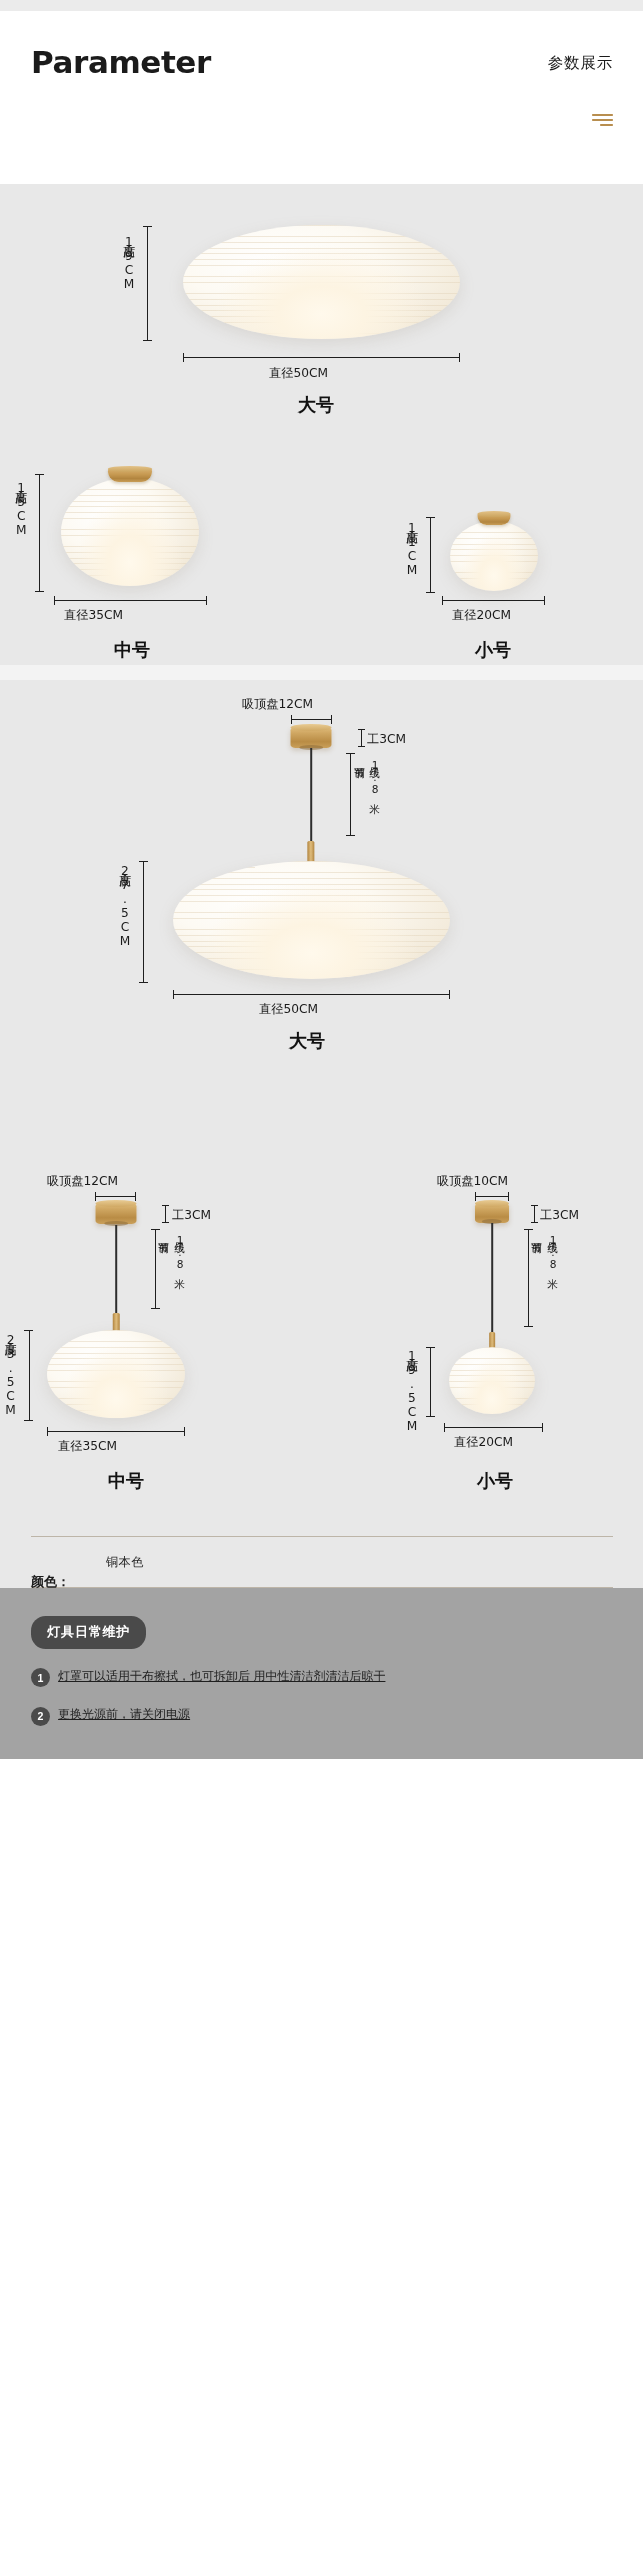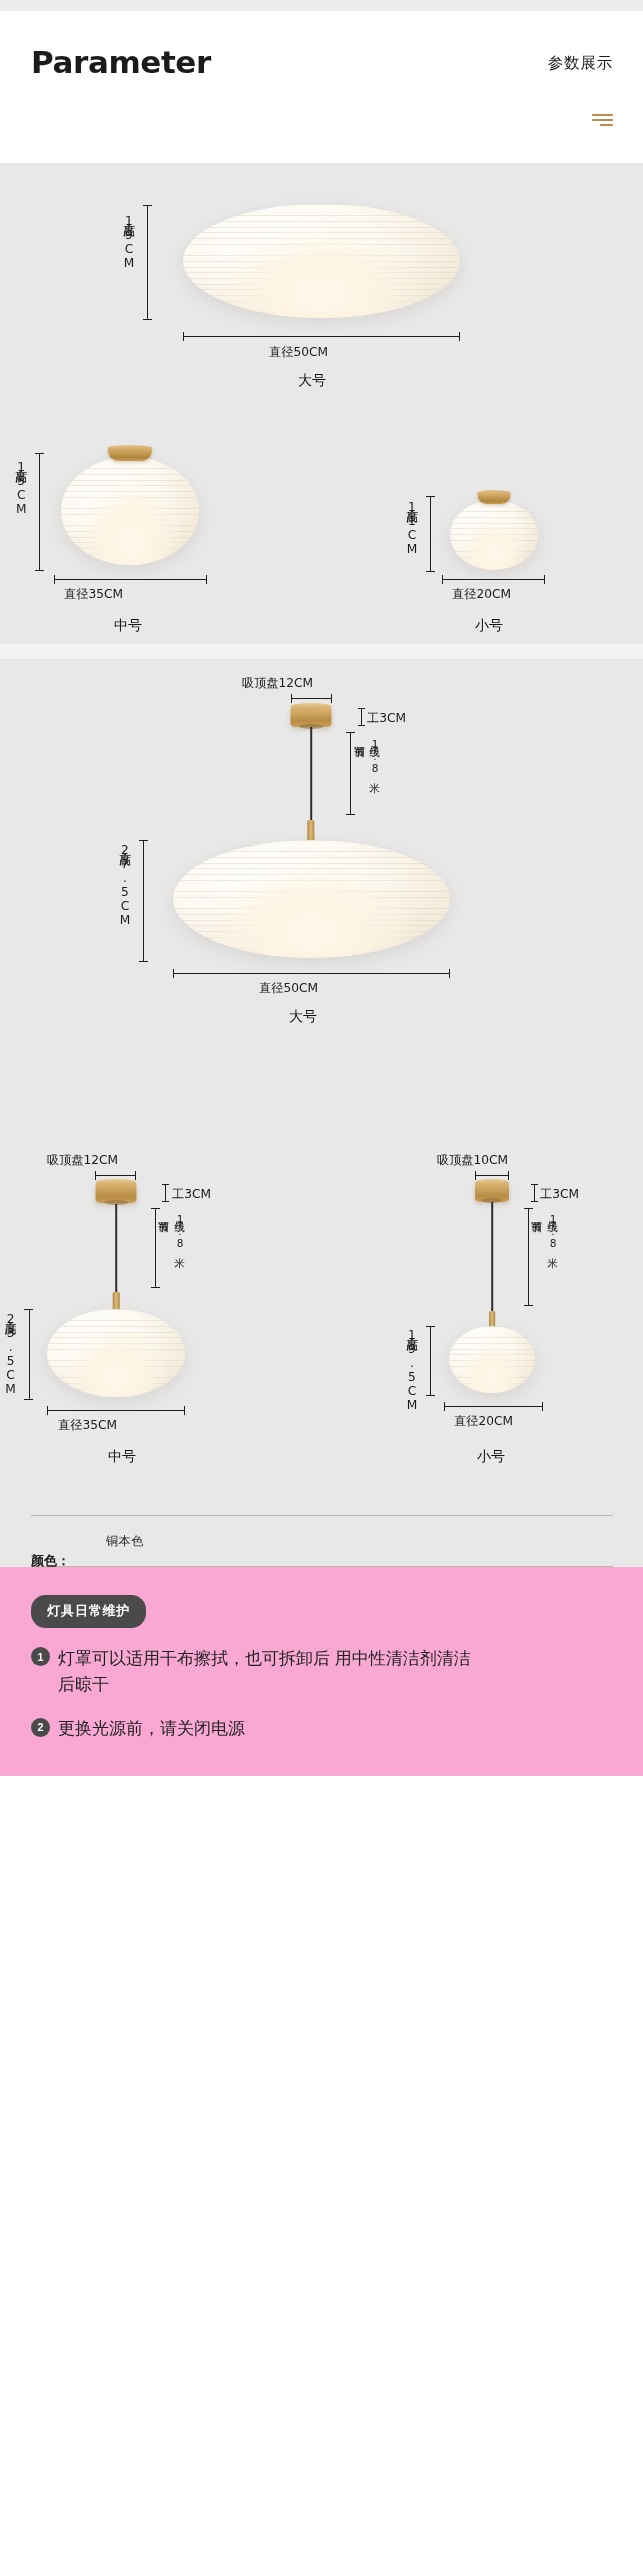--- a/index.html
+++ b/index.html
@@ -6,21 +6,21 @@
   body {
     width:644px; height:2576px;
     background:#ffffff;
     font-family:"Liberation Sans","DejaVu Sans",sans-serif;
     color:#222;
     overflow:hidden;
   }
   .topbar { height:11.4px; background:#ebebeb; }
 
   
-  .header { background:#fff; padding:33px 31px 21px 31px; position:relative; height:152px; }
+  .header { background:#fff; padding:33px 31px 21px 31px; position:relative; height:173px; }
   .brand-title {
     font-size:31px; font-weight:700; letter-spacing:-0.4px; color:#1b1b1b;
     font-family:"DejaVu Sans","Liberation Sans",sans-serif;
   }
   .brand-sub { font-size:10.6px; color:#3a3a3a; margin-top:18px; letter-spacing:0.2px; }
   .header-right {
     position:absolute; right:31px; top:42px; text-align:right;
   }
   .header-cn { font-size:15.5px; font-weight:400; color:#1b1b1b; letter-spacing:0.8px; }
   .hamburger {
@@ -88,52 +88,52 @@
     content:""; position:absolute; top:-4.1px; width:0.8px; height:9px; background:#1e1e1e;
   }
   .dim-h::before { left:0; } .dim-h::after { right:0; }
 
   .lbl { position:absolute; font-size:12.2px; color:#1a1a1a; white-space:nowrap;
          font-family:"DejaVu Sans","Liberation Sans",sans-serif; }
   .lbl-v {
     writing-mode:vertical-rl; text-orientation:upright; letter-spacing:0px;
   }
   .lbl-sm { font-size:10.6px; }
-  .size-name { position:absolute; font-size:14px; font-weight:400; color:#111;
+  .size-name { position:absolute; font-size:18px; font-weight:700; color:#111;
                white-space:nowrap; }
 
   
   .ibeam { position:absolute; width:0.8px; background:#1e1e1e; }
   .ibeam::before, .ibeam::after {
     content:""; position:absolute; left:-3.3px; width:7.3px; height:0.8px; background:#1e1e1e;
   }
   .ibeam::before{ top:0; } .ibeam::after{ bottom:0; }
 
   
   .spec { background:#e8e8e8; padding:0 31px; }
   .spec-inner { border-top:0.8px solid #bdb5a8; }
   .spec-row { display:flex; align-items:center; height:51px;
               border-bottom:0.8px solid #bdb5a8; }
   .spec-key { font-size:13px; font-weight:700; color:#1b1b1b; width:75px;margin-top:39px; }
   .spec-val { font-size:12.2px; color:#262626; letter-spacing:0.4px; }
 
   
-  .maint { background:#f9a8d4; padding:28px 31px 33px 31px; }
+  .maint { background:#a3a3a3; padding:28px 31px 33px 31px; }
   .badge {
     display:inline-block; background:#4a4a4a; color:#fff;
     font-size:13px; font-weight:700; letter-spacing:0.8px;
     padding:7.3px 16.3px; border-radius:14.7px;
   }
   .m-item { display:flex; gap:8.1px; margin-top:18px; align-items:flex-start; }
   .m-num {
     flex:0 0 auto; width:19px; height:19px; border-radius:50%;
     background:#4a4a4a; color:#fff; font-size:10.6px; font-weight:700;
     display:flex; align-items:center; justify-content:center; margin-top:1.6px;
   }
-  .m-text { font-size:17px; line-height:1.55; color:#1f1f1f; max-width:424px; }
+  .m-text { font-size:12px; line-height:1.55; color:#1f1f1f; max-width:424px;text-decoration:underline; }
 </style>
 </head>
 <body>
 
 <div class="topbar"></div>
 
 <div class="header">
   <div class="brand-title">Parameter</div>
   <div class="header-right">
     <div class="header-cn">参数展示</div>

